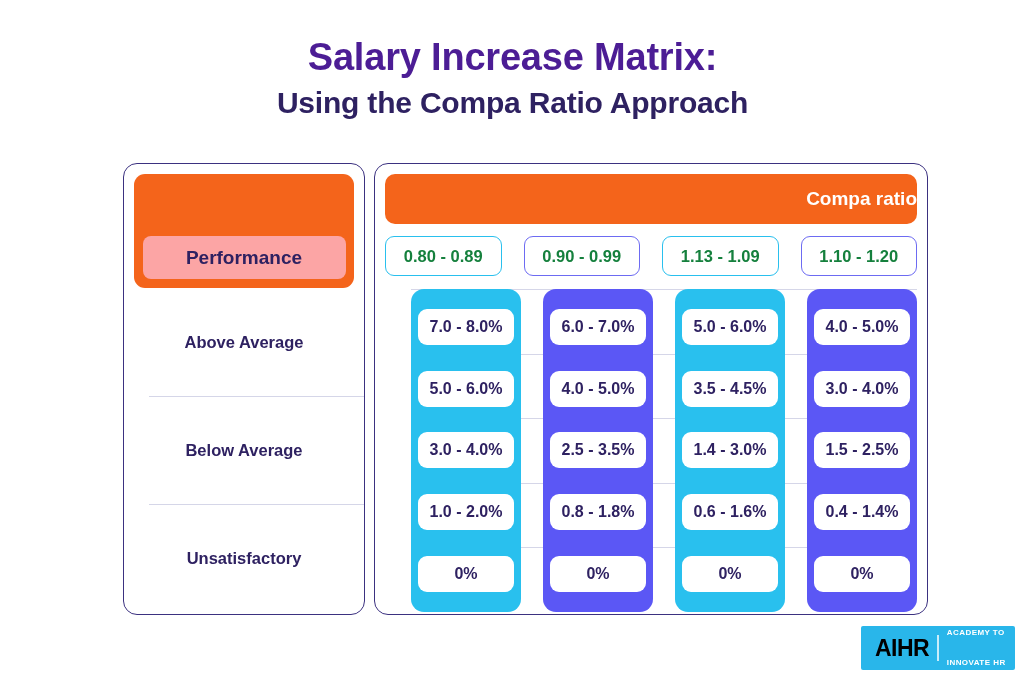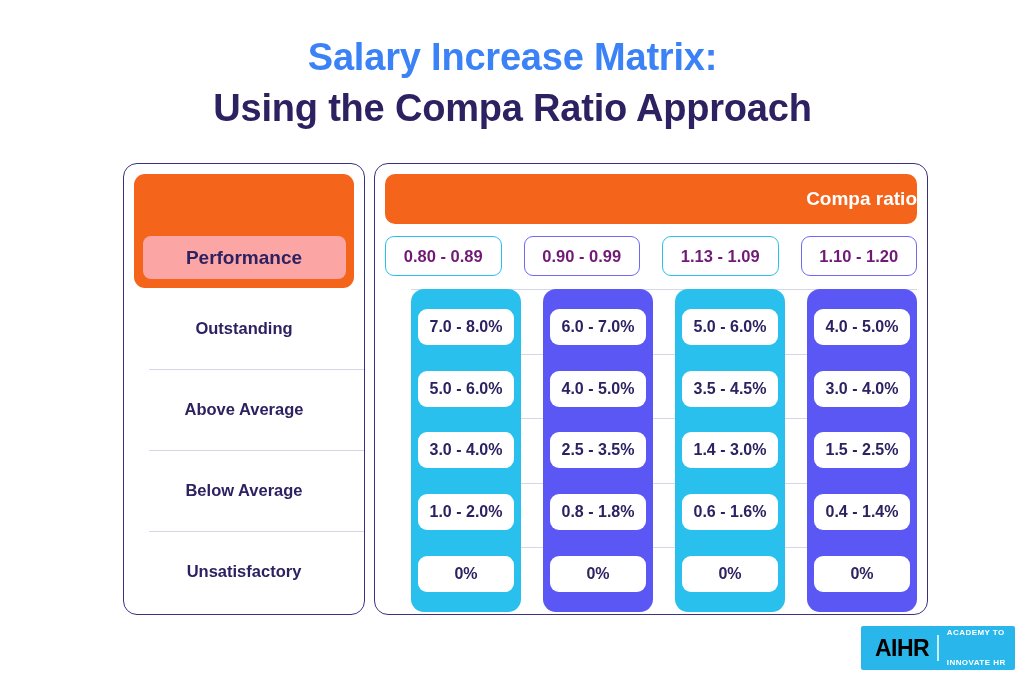--- a/index.html
+++ b/index.html
@@ -17,26 +17,26 @@
   .title-block {
     position: absolute;
     top: 32px;
     left: 0;
     width: 1025px;
     text-align: center;
   }
   .title-line1 {
     font-size: 38px;
     font-weight: bold;
-    color: #3b82f6;
+    color: #4c1d95;
     letter-spacing: -0.2px;
     line-height: 1.35;
   }
   .title-line2 {
-    font-size: 38px;
+    font-size: 30px;
     font-weight: bold;
     color: #2e2161;
     letter-spacing: -0.2px;
     line-height: 1.35;
   }
 
   
   .matrix {
     position: absolute;
     top: 163px;
@@ -151,21 +151,21 @@
     background: #ffffff;
     display: flex;
     align-items: center;
     justify-content: center;
     border: 1.7px solid #29c0ee;
   }
   .ratio-box.purple { border-color: #6d6bf2; }
   .ratio-box span {
     font-size: 16.5px;
     font-weight: bold;
-    color: #701a75;
+    color: #15803d;
   }
 
   
   .data-area {
     flex: 1;
     display: flex;
     gap: 22px;
     margin-top: 13px;
     position: relative;
     margin-left: 26px;
@@ -263,23 +263,20 @@
 
 <div class="matrix">
 
   <div class="panel panel-left">
     <div class="perf-header">
       <div class="perf-label-box">
         <span>Performance</span>
       </div>
     </div>
     <div class="perf-rows">
-      <div class="perf-row">
-        <span>Outstanding</span>
-      </div>
       <div class="perf-row">
         <span>Above Average</span>
       </div>
       <div class="perf-row">
         <span>Below Average</span>
       </div>
       <div class="perf-row">
         <span>Unsatisfactory</span>
       </div>
     </div>

